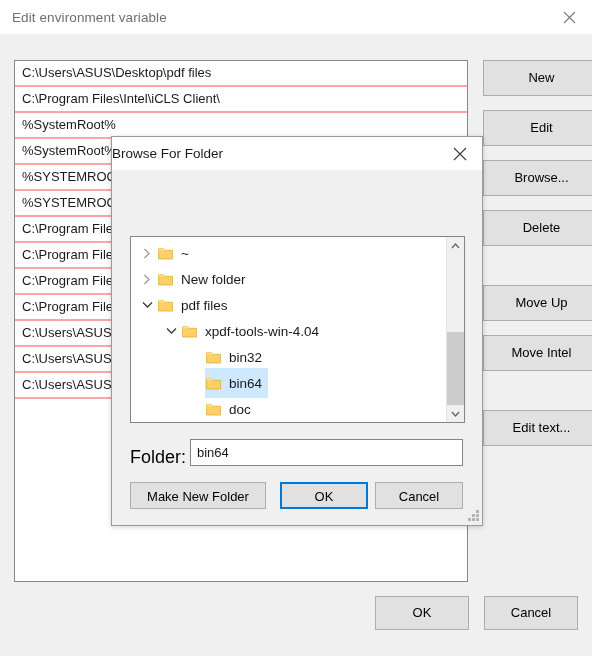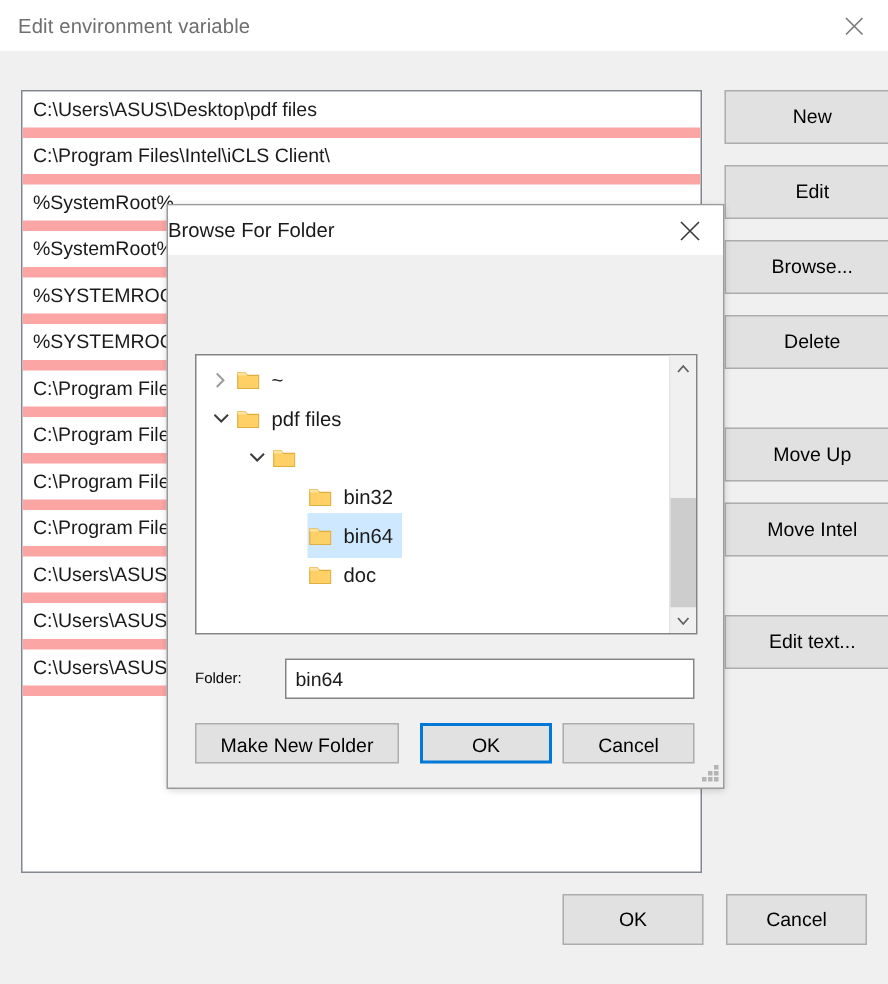--- a/index.html
+++ b/index.html
@@ -61,21 +61,21 @@
     background: #ffffff;
     border: 1px solid #828790;
     overflow: hidden;
   }
   .path-row {
     height: 24px;
     line-height: 24px;
     padding-left: 7px;
     font-size: 13px;
     color: #1a1a1a;
-    border-bottom: 7px solid #fca5a5;
+    border-bottom: 2px solid #fca5a5;
     white-space: nowrap;
     overflow: hidden;
   }
 
   
   .btn {
     position: absolute;
     background: #e1e1e1;
     border: 1px solid #adadad;
     font-family: "Liberation Sans", sans-serif;
@@ -207,21 +207,21 @@
     left: 0; right: 0;
     top: 95px;
     height: 73px;
     background: #cdcdcd;
   }
 
   
   .folder-label {
     position: absolute;
     left: 18px; top: 310px;
-    font-size: 10px;
+    font-size: 18px;
     color: #000;
   }
   .folder-input {
     position: absolute;
     left: 78px; top: 302px;
     width: 273px;
     height: 27px;
     background: #ffffff;
     border: 1px solid #848484;
     box-sizing: border-box;
@@ -334,20 +334,37 @@
                 <path d="M0.5 1.5 h5 l1.4 1.8 H14.5 V12 H0.5 Z" fill="#ffd066" stroke="#e0ae3c" stroke-width="0.8"></path>
                 <path d="M0.5 1.5 h5 l1.4 1.8 H0.5 Z" fill="#ffe2a0"></path>
               </svg>
             </span>
             <span class="tree-label">~</span>
           </span>
         </div>
         <div class="tree-row">
           <span style="flex: 0 0 6px;"></span>
           <span class="chevron">
+            <svg width="8" height="11" viewBox="0 0 8 11" aria-hidden="true">
+              <path d="M1.5 1 L6 5.5 L1.5 10" stroke="#9a9a9a" stroke-width="1.3" fill="none"></path>
+            </svg>
+          </span>
+          <span class="tree-label-wrap">
+            <span class="folder-ico">
+              <svg width="15" height="13" viewBox="0 0 15 13" aria-hidden="true">
+                <path d="M0.5 1.5 h5 l1.4 1.8 H14.5 V12 H0.5 Z" fill="#ffd066" stroke="#e0ae3c" stroke-width="0.8"></path>
+                <path d="M0.5 1.5 h5 l1.4 1.8 H0.5 Z" fill="#ffe2a0"></path>
+              </svg>
+            </span>
+            <span class="tree-label">New folder</span>
+          </span>
+        </div>
+        <div class="tree-row">
+          <span style="flex: 0 0 6px;"></span>
+          <span class="chevron">
             <svg width="11" height="8" viewBox="0 0 11 8" aria-hidden="true">
               <path d="M1 1.5 L5.5 6 L10 1.5" stroke="#3b3b3b" stroke-width="1.3" fill="none"></path>
             </svg>
           </span>
           <span class="tree-label-wrap">
             <span class="folder-ico">
               <svg width="15" height="13" viewBox="0 0 15 13" aria-hidden="true">
                 <path d="M0.5 1.5 h5 l1.4 1.8 H14.5 V12 H0.5 Z" fill="#ffd066" stroke="#e0ae3c" stroke-width="0.8"></path>
                 <path d="M0.5 1.5 h5 l1.4 1.8 H0.5 Z" fill="#ffe2a0"></path>
               </svg>
@@ -362,20 +379,21 @@
               <path d="M1 1.5 L5.5 6 L10 1.5" stroke="#3b3b3b" stroke-width="1.3" fill="none"></path>
             </svg>
           </span>
           <span class="tree-label-wrap">
             <span class="folder-ico">
               <svg width="15" height="13" viewBox="0 0 15 13" aria-hidden="true">
                 <path d="M0.5 1.5 h5 l1.4 1.8 H14.5 V12 H0.5 Z" fill="#ffd066" stroke="#e0ae3c" stroke-width="0.8"></path>
                 <path d="M0.5 1.5 h5 l1.4 1.8 H0.5 Z" fill="#ffe2a0"></path>
               </svg>
             </span>
+            <span class="tree-label">xpdf-tools-win-4.04</span>
           </span>
         </div>
         <div class="tree-row">
           <span style="flex: 0 0 54px;"></span>
           <span class="chevron"></span>
           <span class="tree-label-wrap">
             <span class="folder-ico">
               <svg width="15" height="13" viewBox="0 0 15 13" aria-hidden="true">
                 <path d="M0.5 1.5 h5 l1.4 1.8 H14.5 V12 H0.5 Z" fill="#ffd066" stroke="#e0ae3c" stroke-width="0.8"></path>
                 <path d="M0.5 1.5 h5 l1.4 1.8 H0.5 Z" fill="#ffe2a0"></path>

